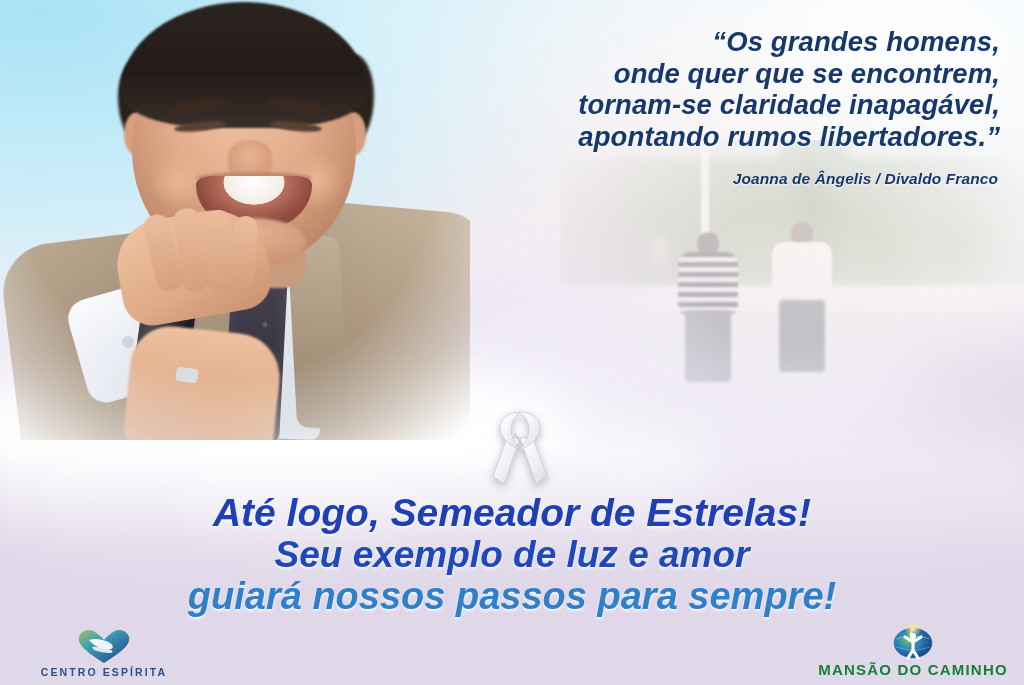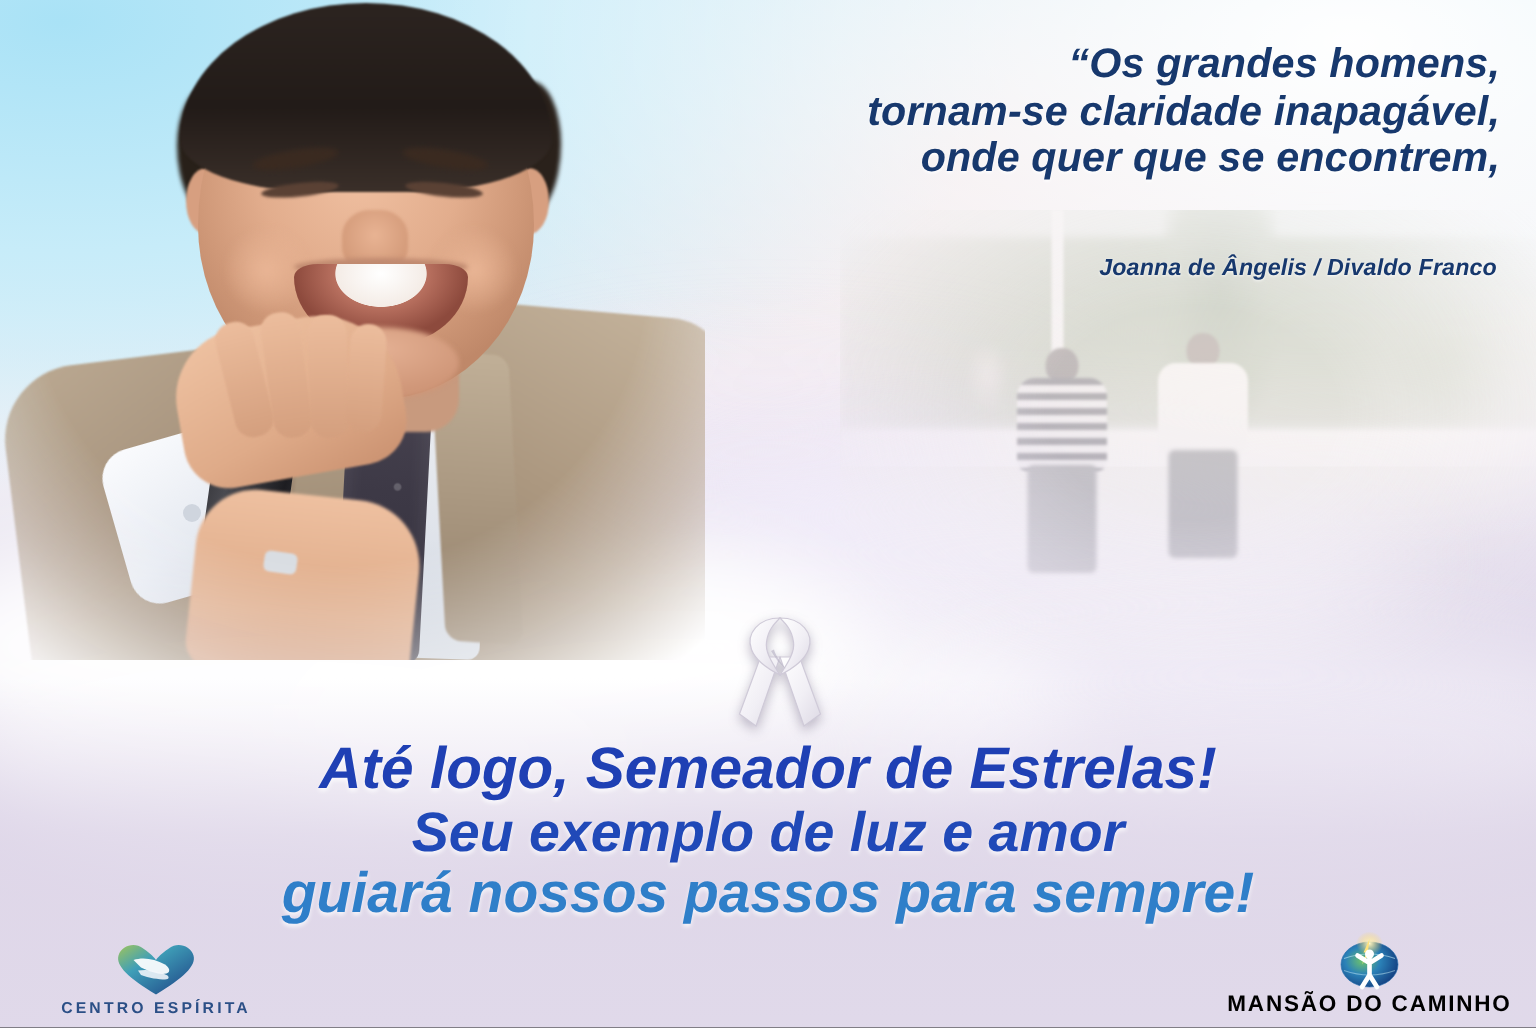--- a/index.html
+++ b/index.html
@@ -155,21 +155,21 @@
   .fw2{font-size:37px;line-height:41px;color:#2049b8;text-shadow:0 2px 3px rgba(255,255,255,.75);}
   .fw3{font-size:38px;line-height:42px;color:#2f7fc9;text-shadow:0 2px 3px rgba(255,255,255,.75);}
 
   
   .logo{position:absolute;bottom:6px;text-align:center;}
   .logo-left{left:6px;width:196px;}
   .logo-right{right:6px;width:210px;}
   .logo .mark{height:40px;display:flex;align-items:center;justify-content:center;}
   .logo .l1{font-size:10.5px;font-weight:700;letter-spacing:2.1px;color:#2b4f86;line-height:13px;}
   .logo .l2{font-size:14.5px;font-weight:700;letter-spacing:1.3px;color:#17386d;line-height:17px;}
-  .logo .r1{font-size:15px;font-weight:700;letter-spacing:1.2px;color:#000000;line-height:18px;}
+  .logo .r1{font-size:15px;font-weight:700;letter-spacing:1.2px;color:#15803d;line-height:18px;}
 </style>
 </head>
 <body>
 
 <div class="poster">
 
   <div class="bg-sky"></div>
   <div class="cloud c6"></div>
   <div class="cloud c7"></div>
   <div class="cloud c3"></div>
@@ -233,22 +233,23 @@
     <div class="pt ring"></div>
     <div class="pt handTop"></div>
     <div class="finger f1"></div>
     <div class="finger f2"></div>
     <div class="finger f3"></div>
     <div class="finger f4"></div>
   </div>
 
   <div class="quote">
     <div>“Os grandes homens,</div>
+    <div>onde quer que se encontrem,</div>
     <div>tornam-se claridade inapagável,</div>
-    <div>onde quer que se encontrem,</div>
+    <div>apontando rumos libertadores.”</div>
   </div>
   <div class="attrib">Joanna de Ângelis / Divaldo Franco</div>
 
   <div class="ribbon">
     <svg width="72" height="78" viewBox="0 0 72 78">
       <defs>
         <linearGradient id="rg" x1="0" y1="0" x2="1" y2="1">
           <stop offset="0%" stop-color="#ffffff"></stop>
           <stop offset="55%" stop-color="#f1eff5"></stop>
           <stop offset="100%" stop-color="#ddd9e4"></stop>

